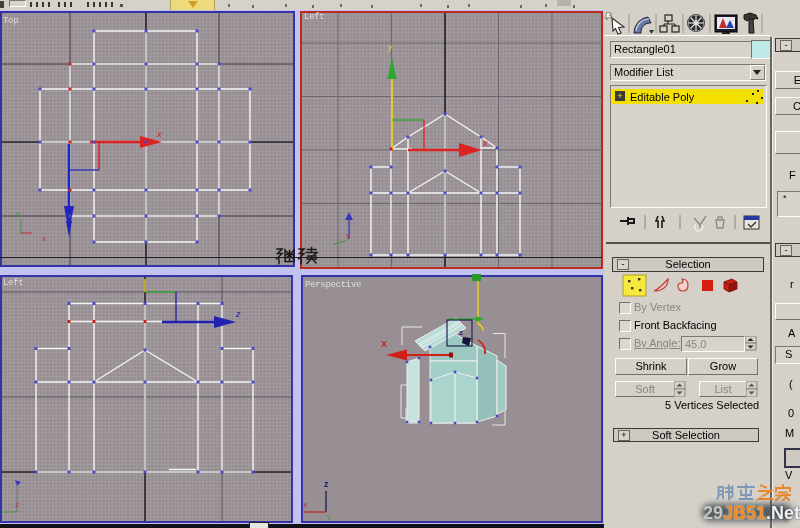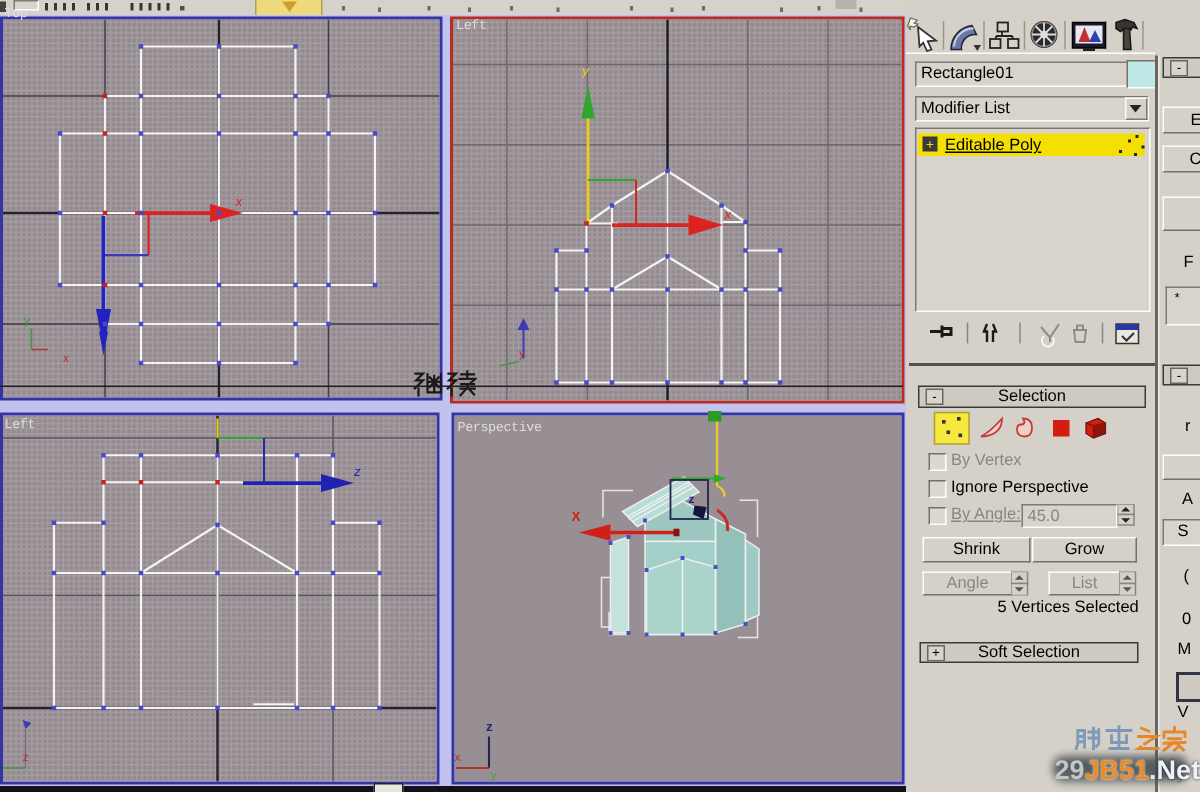--- a/index.html
+++ b/index.html
@@ -292,21 +292,21 @@
         <rect x="66.5" y="49.5" width="3" height="3" fill="#c42520"></rect>
         <rect x="66.5" y="74.5" width="3" height="3" fill="#c42520"></rect>
         <rect x="66.5" y="127.5" width="3" height="3" fill="#c42520"></rect>
         <rect x="66.5" y="175.5" width="3" height="3" fill="#c42520"></rect>
         <text x="14" y="203" fill="#3a9a3a" font-size="8">y</text>
         <line x1="19" y1="206" x2="19" y2="220" stroke="#3a9a3a" stroke-width="1"></line>
         <line x1="19" y1="220" x2="30" y2="220" stroke="#c03030" stroke-width="1"></line>
         <text x="40" y="228" fill="#c03030" font-size="8">x</text>
       </svg>
 </div>
-<div class="vlabel" style="left:3px;top:4px;text-align:right;">Top</div>
+<div class="vlabel" style="left:3px;top:16px;text-align:right;">Top</div>
 
 <div class="abs" style="left:300px;top:11px;width:299px;height:254px;border:2px solid #bc2c1e;">
 <svg width="299" height="254" style="display:block">
         <rect x="0" y="0" width="299" height="254" fill="#948b90"></rect>
         <g stroke="#a79ea3" stroke-width="1" opacity="0.9">
           <line x1="1.75" y1="0" x2="1.75" y2="254"></line>
           <line x1="5.25" y1="0" x2="5.25" y2="254"></line>
           <line x1="8.75" y1="0" x2="8.75" y2="254"></line>
           <line x1="12.25" y1="0" x2="12.25" y2="254"></line>
           <line x1="15.75" y1="0" x2="15.75" y2="254"></line>
@@ -880,21 +880,21 @@
 
 <div class="abs sunken" style="left:6px;top:64px;width:154px;height:15px;"></div>
 <div class="lbl" style="left:10px;top:66px;">Modifier List</div>
 <div class="abs raised" style="left:146px;top:65px;width:13px;height:13px;"></div>
 <div class="abs" style="left:149px;top:70px;width:0;height:0;border-left:4px solid transparent;border-right:4px solid transparent;border-top:5px solid #222;"></div>
 
 <div class="abs sunken" style="left:6px;top:85px;width:155px;height:121px;"></div>
 
 <div class="abs" style="left:8px;top:89px;width:151px;height:15px;background:#f4e000;"></div>
 <div class="abs" style="left:11px;top:91px;width:10px;height:10px;background:#3a3a3a;color:#f4e000;font-size:9px;line-height:10px;text-align:center;">+</div>
-<div class="lbl" style="left:26px;top:91px;text-decoration:underline;">Editable Poly</div>
+<div class="lbl" style="left:26px;top:91px;">Editable Poly</div>
 <div class="abs" style="left:142px;top:100px;width:2px;height:2px;background:#222;"></div>
       <div class="abs" style="left:148px;top:93px;width:2px;height:2px;background:#222;"></div>
       <div class="abs" style="left:152px;top:102px;width:2px;height:2px;background:#222;"></div>
       <div class="abs" style="left:153px;top:90px;width:2px;height:2px;background:#222;"></div>
       <div class="abs" style="left:157px;top:97px;width:2px;height:2px;background:#222;"></div>
 
 <svg class="abs" style="left:8px;top:212px;" width="155" height="20" viewBox="0 0 155 20">
 <g stroke="#8a867e" stroke-width="1">
           <line x1="33" y1="3" x2="33" y2="17"></line>
           <line x1="68" y1="3" x2="68" y2="17"></line>
@@ -936,35 +936,35 @@
 
 <path d="M102 8 L110 5 L115 8 L115 15 L107 18 L102 15 Z" fill="#d41c10" stroke="#601008" stroke-width="0.8"></path>
 <path d="M102 8 L107 10 L107 18 M107 10 L115 8" stroke="#801810" stroke-width="1" fill="none"></path>
 <path d="M107 10 L115 8 L115 15 L107 18 Z" fill="#8c1408"></path>
 </svg>
 
 <div class="chk" style="left:15px;top:302px;"></div>
 <div class="lbl dis" style="left:30px;top:301px;">By Vertex</div>
 
 <div class="chk" style="left:15px;top:320px;"></div>
-<div class="lbl" style="left:30px;top:319px;">Ignore Perspective</div>
+<div class="lbl" style="left:30px;top:319px;">Front Backfacing</div>
 
 <div class="chk" style="left:15px;top:338px;"></div>
 <div class="lbl dis" style="left:30px;top:337px;text-decoration:underline;">By Angle:</div>
 <div class="abs sunken" style="left:77px;top:336px;width:62px;height:14px;"></div>
 <div class="lbl dis" style="left:81px;top:338px;">45.0</div>
 <svg class="abs" style="left:141px;top:336px;" width="12" height="15">
         <rect x="0" y="0" width="11" height="7" fill="#d5d1c9" stroke="#8a867e"></rect>
         <rect x="0" y="7" width="11" height="7" fill="#d5d1c9" stroke="#8a867e"></rect>
         <path d="M5.5 2 l3 3 h-6 z" fill="#222"></path>
         <path d="M5.5 12.5 l3 -3 h-6 z" fill="#222"></path>
       </svg>
 <div class="btn" style="left:11px;top:358px;width:70px;height:15px;line-height:15px;">Shrink</div>
 <div class="btn" style="left:84px;top:358px;width:68px;height:15px;line-height:15px;">Grow</div>
-<div class="btn dis" style="left:11px;top:381px;width:58px;height:14px;line-height:14px;">Angle</div>
+<div class="btn dis" style="left:11px;top:381px;width:58px;height:14px;line-height:14px;">Soft</div>
 <svg class="abs" style="left:70px;top:381px;" width="12" height="16">
         <rect x="0" y="0" width="11" height="8" fill="#d5d1c9" stroke="#8a867e"></rect>
         <rect x="0" y="8" width="11" height="8" fill="#d5d1c9" stroke="#8a867e"></rect>
         <path d="M5.5 2.5 l3 3 h-6 z" fill="#555"></path>
         <path d="M5.5 13.5 l3 -3 h-6 z" fill="#555"></path>
       </svg>
 <div class="btn dis" style="left:95px;top:381px;width:46px;height:14px;line-height:14px;">List</div>
 <svg class="abs" style="left:142px;top:381px;" width="12" height="16">
         <rect x="0" y="0" width="11" height="8" fill="#d5d1c9" stroke="#8a867e"></rect>
         <rect x="0" y="8" width="11" height="8" fill="#d5d1c9" stroke="#8a867e"></rect>

